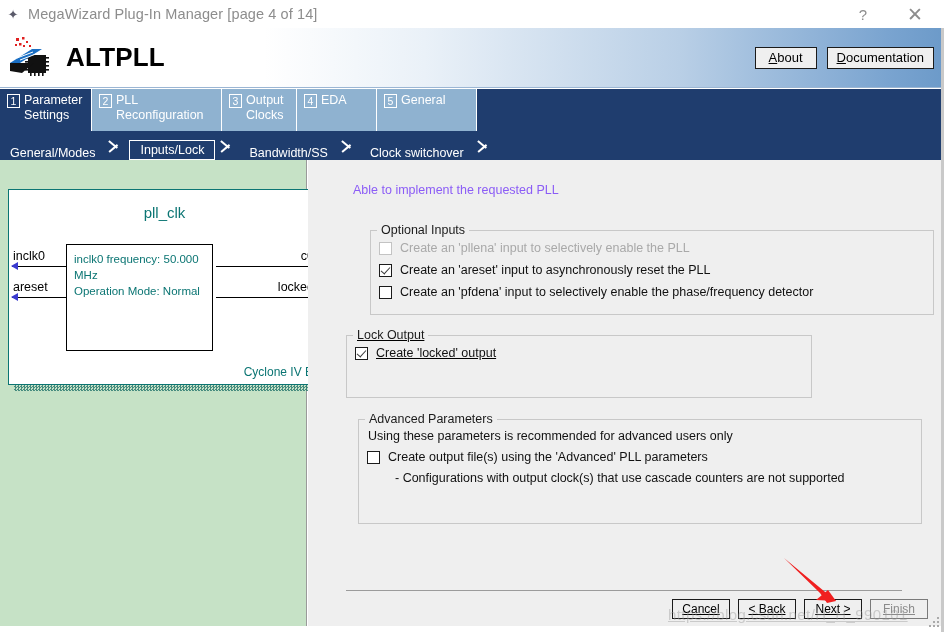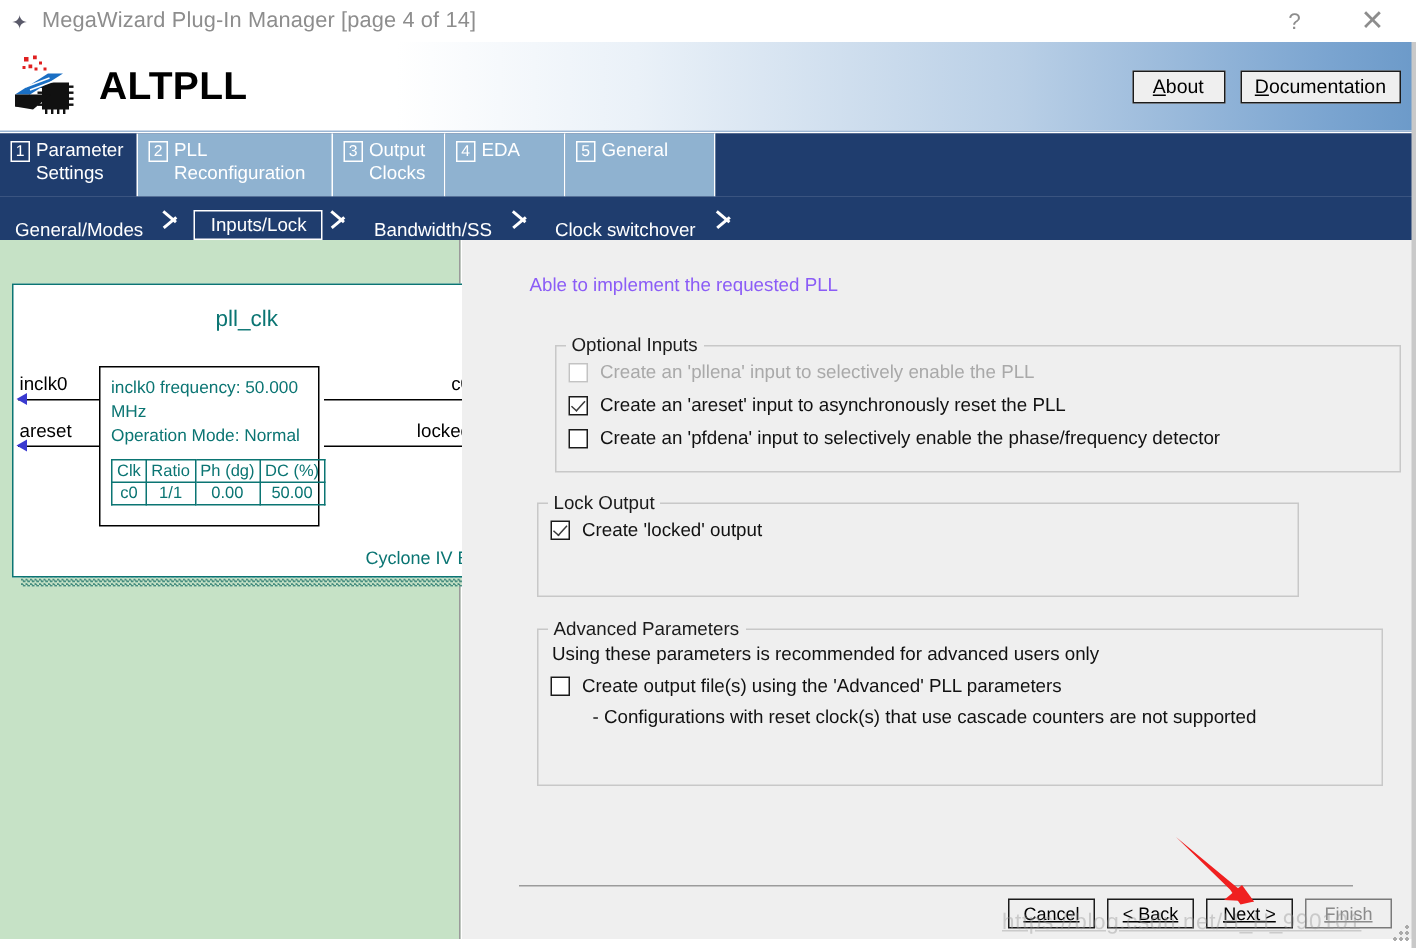--- a/index.html
+++ b/index.html
@@ -162,21 +162,21 @@
     font-size:12.5px; color:#8b5cf6;
   }
   fieldset.grp {
     position:absolute; margin:0; padding:0;
     border:1px solid #c8c8c8; background:transparent;
   }
   fieldset.grp > legend {
     font-size:12.5px; color:#1b1b1b; padding:0 4px; margin-left:6px;
   }
   #grp-optional { left:50px; top:63px; width:564px; height:92px;margin-left:12px; }
-  #grp-lock     { left:50px; top:168px; width:508px; height:70px; }
+  #grp-lock     { left:38px; top:168px; width:466px; height:70px;text-decoration:underline; }
   #grp-adv      { left:50px; top:252px; width:564px; height:112px; }
 
   .cbrow {
     display:flex; align-items:center; height:22px;
     margin-left:8px; font-size:12.5px; color:#111111; cursor:pointer;
   }
   .cbrow.disabled { color:#a9a9a9; cursor:default; }
   .cb {
     width:13px; height:13px; flex:none; margin-right:8px;
     border:1.3px solid #1b1b1b; background:#ffffff; position:relative;
@@ -353,36 +353,20 @@
       <div class="port" style="right:6px; top:59px;">c0</div>
       <div class="port" style="right:6px; top:90px;">locked</div>
       <div class="wire" style="right:4px; top:76px; width:100px;"></div>
       <div class="wire" style="right:4px; top:107px; width:100px;"></div>
       <div class="arrowR" style="right:0px; top:72px;"></div>
       <div class="arrowR" style="right:0px; top:103px;"></div>
 
       <div id="innerbox">
         <div class="iline">inclk0 frequency: 50.000 MHz</div>
         <div class="iline">Operation Mode: Normal</div>
-        <table id="ptable">
-          <tbody>
-              <tr>
-            <td>Clk</td>
-            <td>Ratio</td>
-            <td>Ph (dg)</td>
-            <td>DC (%)</td>
-          </tr>
-          <tr>
-            <td>c0</td>
-            <td>1/1</td>
-            <td>0.00</td>
-            <td>50.00</td>
-          </tr>
-        </tbody>
-          </table>
       </div>
 
       <div id="devlabel">Cyclone IV E</div>
     </div>
   </div>
 </div>
 
 <div id="right">
   <div id="statusmsg">Able to implement the requested PLL</div>
 
@@ -410,21 +394,21 @@
     </div>
   </fieldset>
 
   <fieldset class="grp" id="grp-adv">
     <legend>Advanced Parameters</legend>
     <div class="note">Using these parameters is recommended for advanced users only</div>
     <div class="cbrow">
       <span class="cb"></span>
       <span>Create output file(s) using the 'Advanced' PLL parameters</span>
     </div>
-    <div class="subnote">- Configurations with reset clock(s) that use cascade counters are not supported</div>
+    <div class="subnote">- Configurations with output clock(s) that use cascade counters are not supported</div>
   </fieldset>
 </div>
 
 <div id="footdiv"></div>
 <div id="footbtns">
   <div class="fbtn">
       <span>Cancel</span>
     </div>
   <div class="fbtn">
       <span>&lt; <u>B</u>ack</span>

